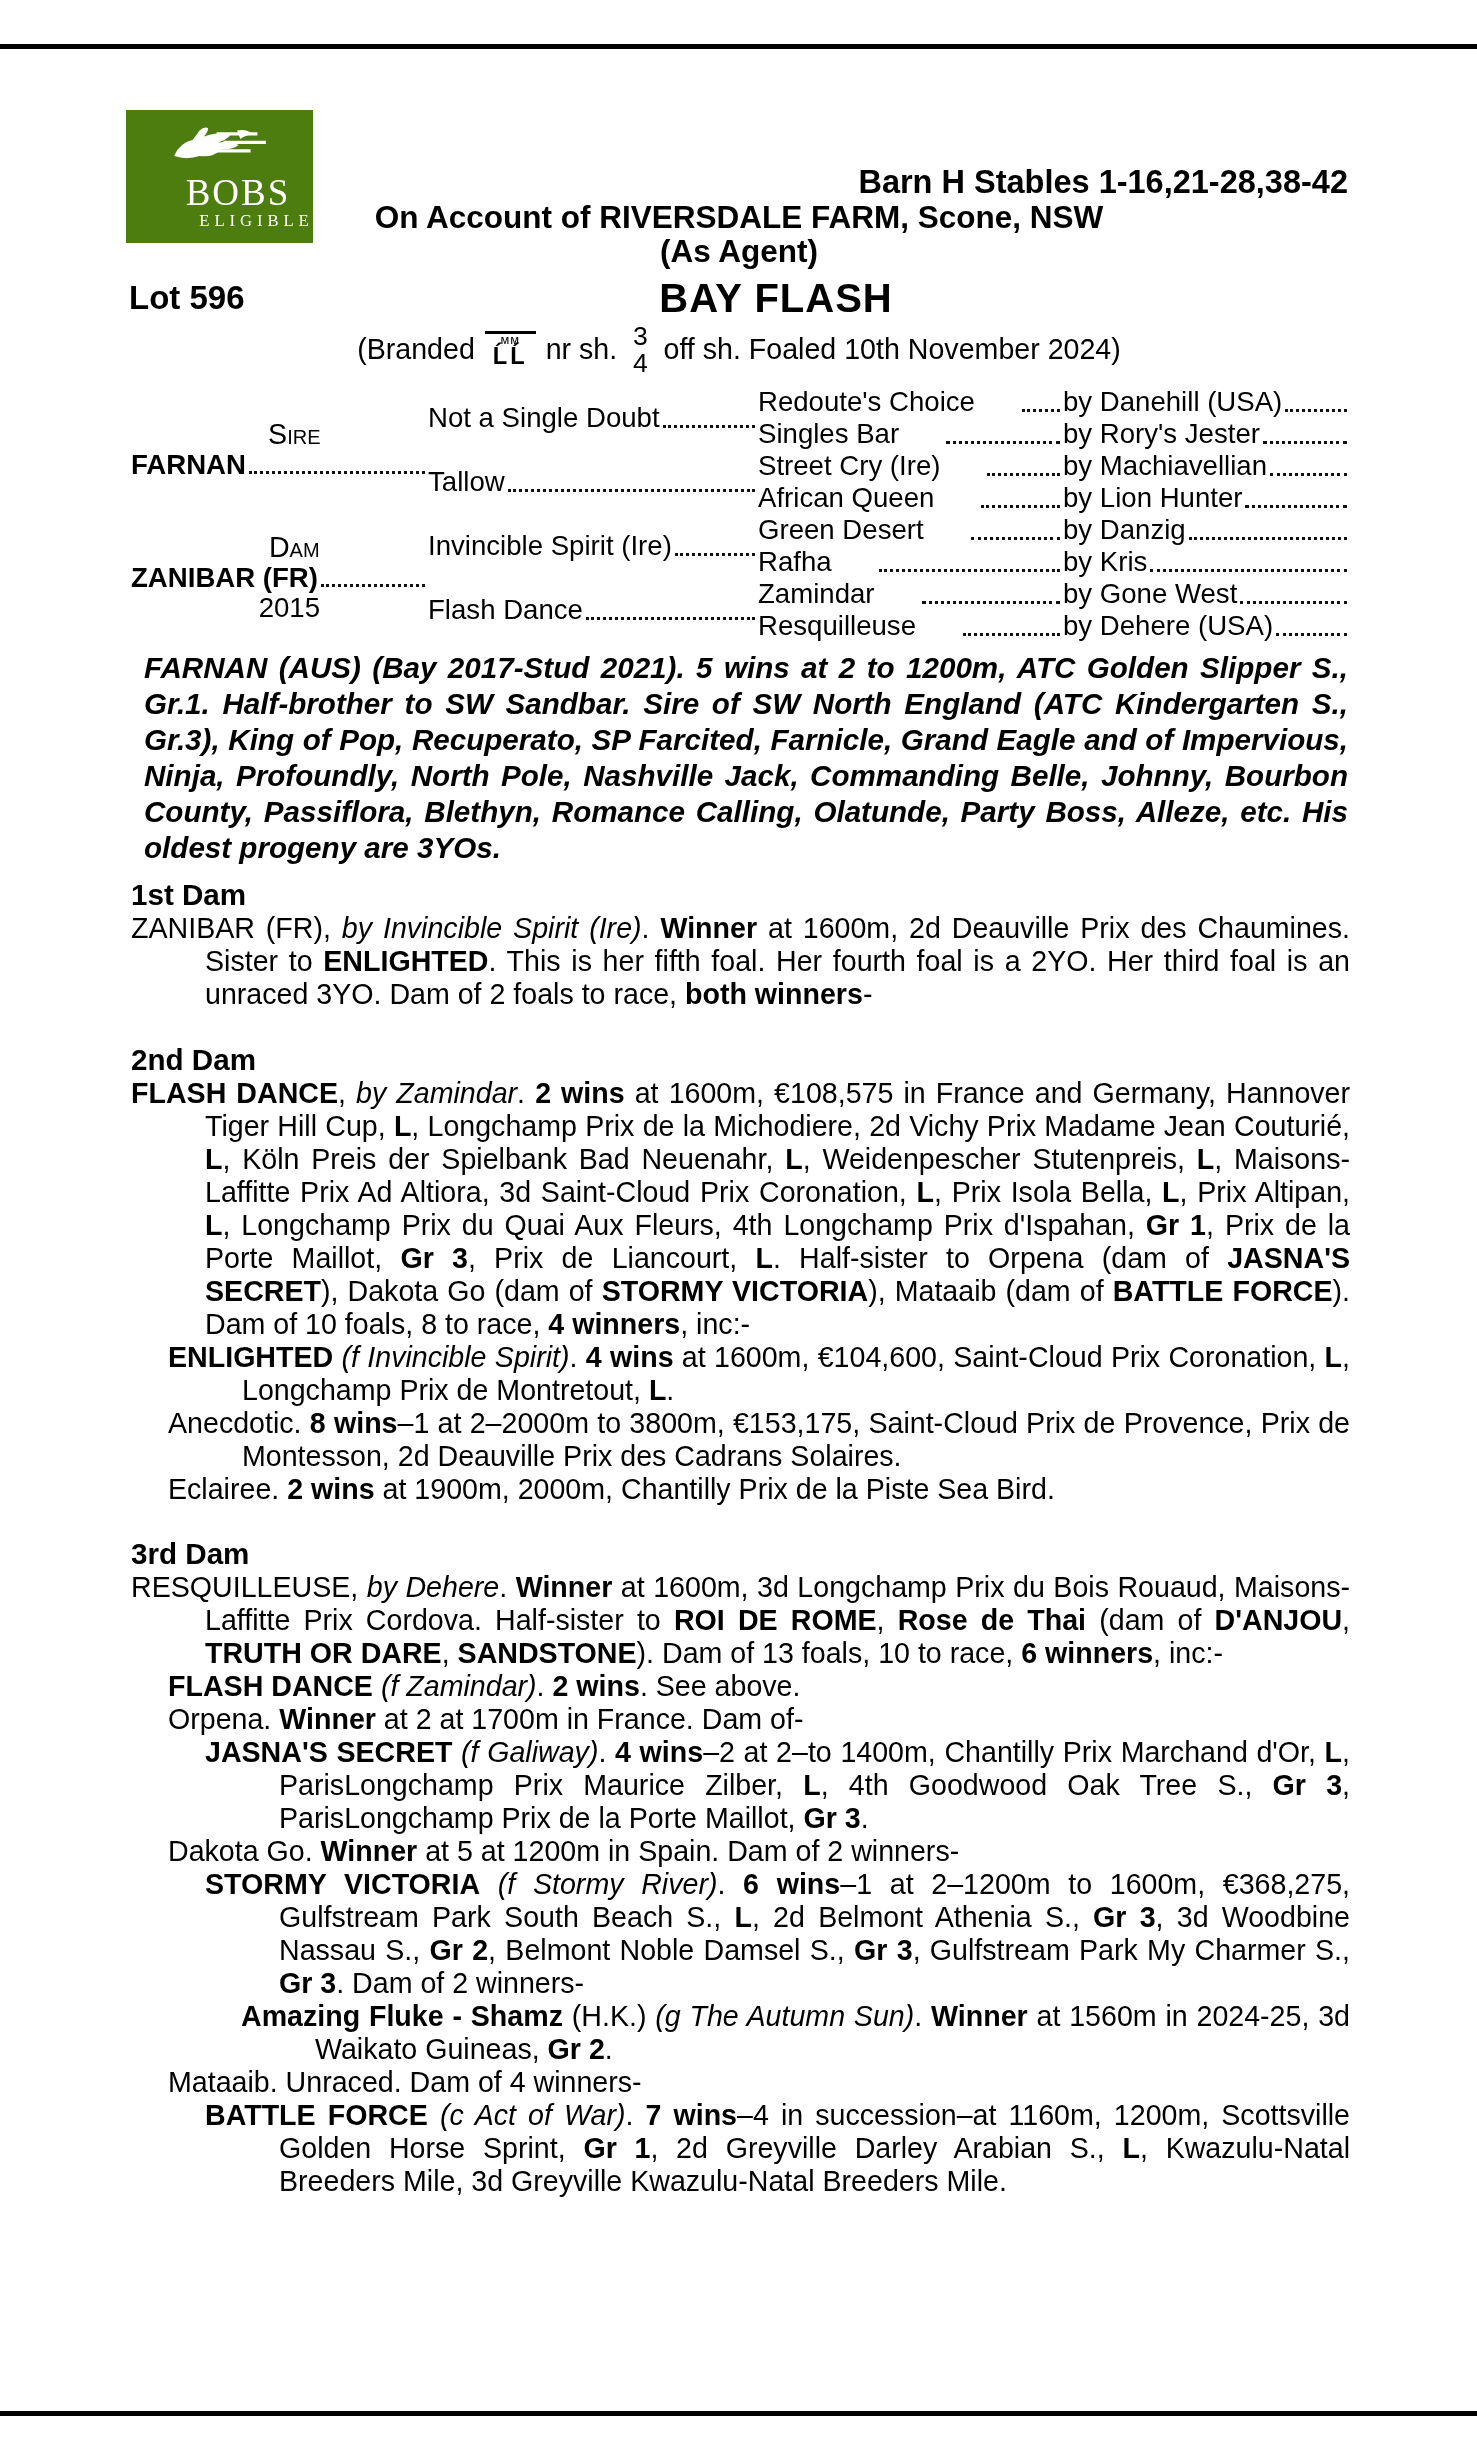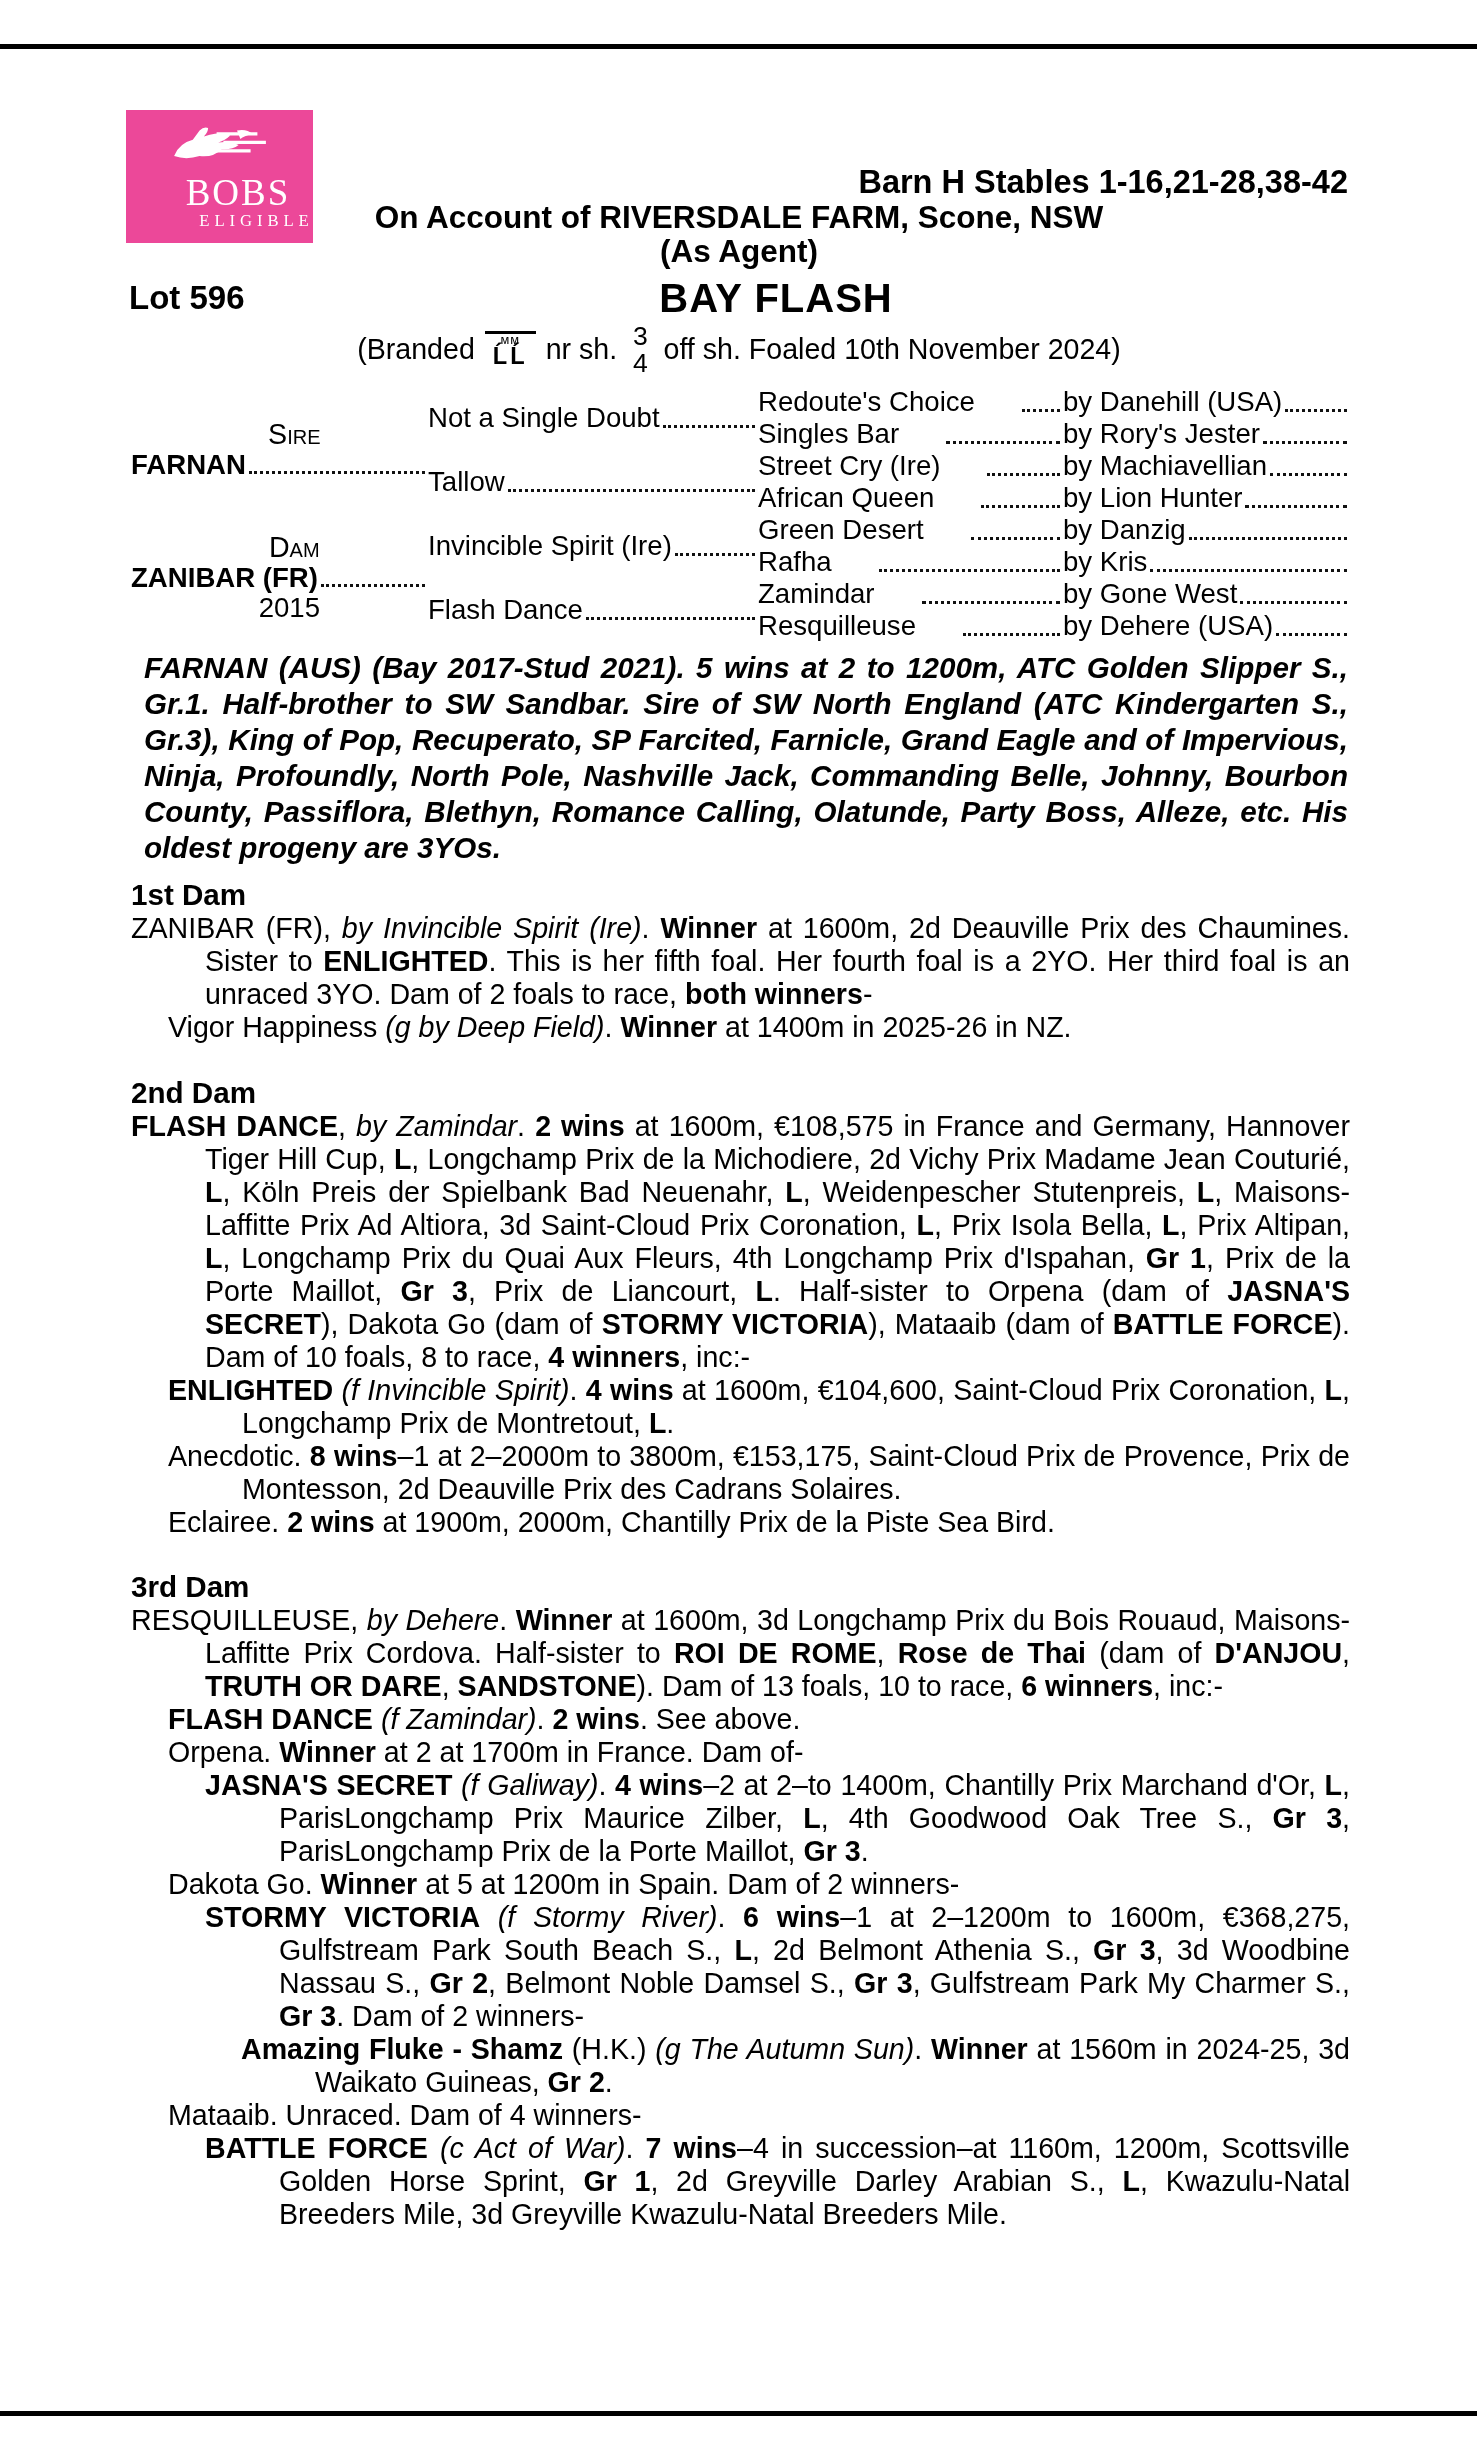--- a/index.html
+++ b/index.html
@@ -3,21 +3,21 @@
 <meta charset="utf-8">
 <style>
   html,body{margin:0;padding:0;background:#fff;}
   #page{position:relative;width:1478px;height:2463px;background:#ffffff;color:#000;
         font-family:"Liberation Sans",sans-serif;overflow:hidden;}
   .rule{position:absolute;left:0;width:1478px;height:4.9px;background:#000;}
   .rule-top{top:44px;}
   .rule-bottom{top:2411px;}
 
   
-  .logo{position:absolute;left:126px;top:110px;width:187px;height:133px;background:#ec4899;
+  .logo{position:absolute;left:126px;top:110px;width:187px;height:133px;background:#4d7c0f;
         display:flex;flex-direction:column;align-items:center;justify-content:center;padding:3.9px 0;box-sizing:border-box;}
   .logo svg{width:148px;height:51px;display:block;}
   .logo .l1{font-family:"Liberation Serif",serif;color:#fff;font-size:37px;line-height:39px;letter-spacing:2px;}
   .logo .l2{font-family:"Liberation Serif",serif;color:#fff;font-size:16.7px;line-height:18.7px;letter-spacing:4.9px;}
 
   
   .hdr{position:absolute;left:0;top:164px;width:1478px;}
   .barn{font-weight:bold;font-size:32.5px;line-height:36px;text-align:right;padding-right:130px;}
   .account{font-weight:bold;font-size:31.5px;line-height:34px;text-align:center;}
   .agent{font-weight:bold;font-size:31.5px;line-height:34px;text-align:center;}
@@ -258,21 +258,20 @@
       </div>
     </div>
   </div>
 
   <div class="sire-para">FARNAN (AUS) (Bay 2017-Stud 2021). 5 wins at 2 to 1200m, ATC Golden Slipper S., Gr.1. Half-brother to SW Sandbar. Sire of SW North England (ATC Kindergarten S., Gr.3), King of Pop, Recuperato, SP Farcited, Farnicle, Grand Eagle and of Impervious, Ninja, Profoundly, North Pole, Nashville Jack, Commanding Belle, Johnny, Bourbon County, Passiflora, Blethyn, Romance Calling, Olatunde, Party Boss, Alleze, etc. His oldest progeny are 3YOs.</div>
 
   <div class="dams">
     <div class="sec">
       <h2 class="damh">1st Dam</h2>
       <div class="entry just"><span class="">ZANIBAR (FR), </span><span class="i">by Invincible Spirit (Ire)</span><span class="">. </span><span class="b ">Winner</span><span class=""> at 1600m, 2d Deauville Prix des Chaumines. Sister to </span><span class="b ">ENLIGHTED</span><span class="">. This is her fifth foal. Her fourth foal is a 2YO. Her third foal is an unraced 3YO. Dam of 2 foals to race, </span><span class="b ">both winners</span><span class="">-</span></div>
-      <div class="entry l1"><span class="">Vigor Happiness </span><span class="i">(g by Deep Field)</span><span class="">. </span><span class="b ">Winner</span><span class=""> at 1400m in 2025-26 in NZ.</span></div>
     </div>
 
     <div class="sec">
       <h2 class="damh">2nd Dam</h2>
       <div class="entry just"><span class="b ">FLASH DANCE</span><span class="">, </span><span class="i">by Zamindar</span><span class="">. </span><span class="b ">2 wins</span><span class=""> at 1600m, €108,575 in France and Germany, Hannover Tiger Hill Cup, </span><span class="b ">L</span><span class="">, Longchamp Prix de la Michodiere, 2d Vichy Prix Madame Jean Couturié, </span><span class="b ">L</span><span class="">, Köln Preis der Spielbank Bad Neuenahr, </span><span class="b ">L</span><span class="">, Weidenpescher Stutenpreis, </span><span class="b ">L</span><span class="">, Maisons-Laffitte Prix Ad Altiora, 3d Saint-Cloud Prix Coronation, </span><span class="b ">L</span><span class="">, Prix Isola Bella, </span><span class="b ">L</span><span class="">, Prix Altipan, </span><span class="b ">L</span><span class="">, Longchamp Prix du Quai Aux Fleurs, 4th Longchamp Prix d'Ispahan, </span><span class="b ">Gr 1</span><span class="">, Prix de la Porte Maillot, </span><span class="b ">Gr 3</span><span class="">, Prix de Liancourt, </span><span class="b ">L</span><span class="">. Half-sister to Orpena (dam of </span><span class="b ">JASNA'S SECRET</span><span class="">), Dakota Go (dam of </span><span class="b ">STORMY VICTORIA</span><span class="">), Mataaib (dam of </span><span class="b ">BATTLE FORCE</span><span class="">). Dam of 10 foals, 8 to race, </span><span class="b ">4 winners</span><span class="">, inc:-</span></div>
       <div class="entry l1 just"><span class="b ">ENLIGHTED</span><span class=""> </span><span class="i">(f Invincible Spirit)</span><span class="">. </span><span class="b ">4 wins</span><span class=""> at 1600m, €104,600, Saint-Cloud Prix Coronation, </span><span class="b ">L</span><span class="">, Longchamp Prix de Montretout, </span><span class="b ">L</span><span class="">.</span></div>
       <div class="entry l1 just"><span class="">Anecdotic. </span><span class="b ">8 wins</span><span class="">–1 at 2–2000m to 3800m, €153,175, Saint-Cloud Prix de Provence, Prix de Montesson, 2d Deauville Prix des Cadrans Solaires.</span></div>
       <div class="entry l1"><span class="">Eclairee. </span><span class="b ">2 wins</span><span class=""> at 1900m, 2000m, Chantilly Prix de la Piste Sea Bird.</span></div>
     </div>
 

